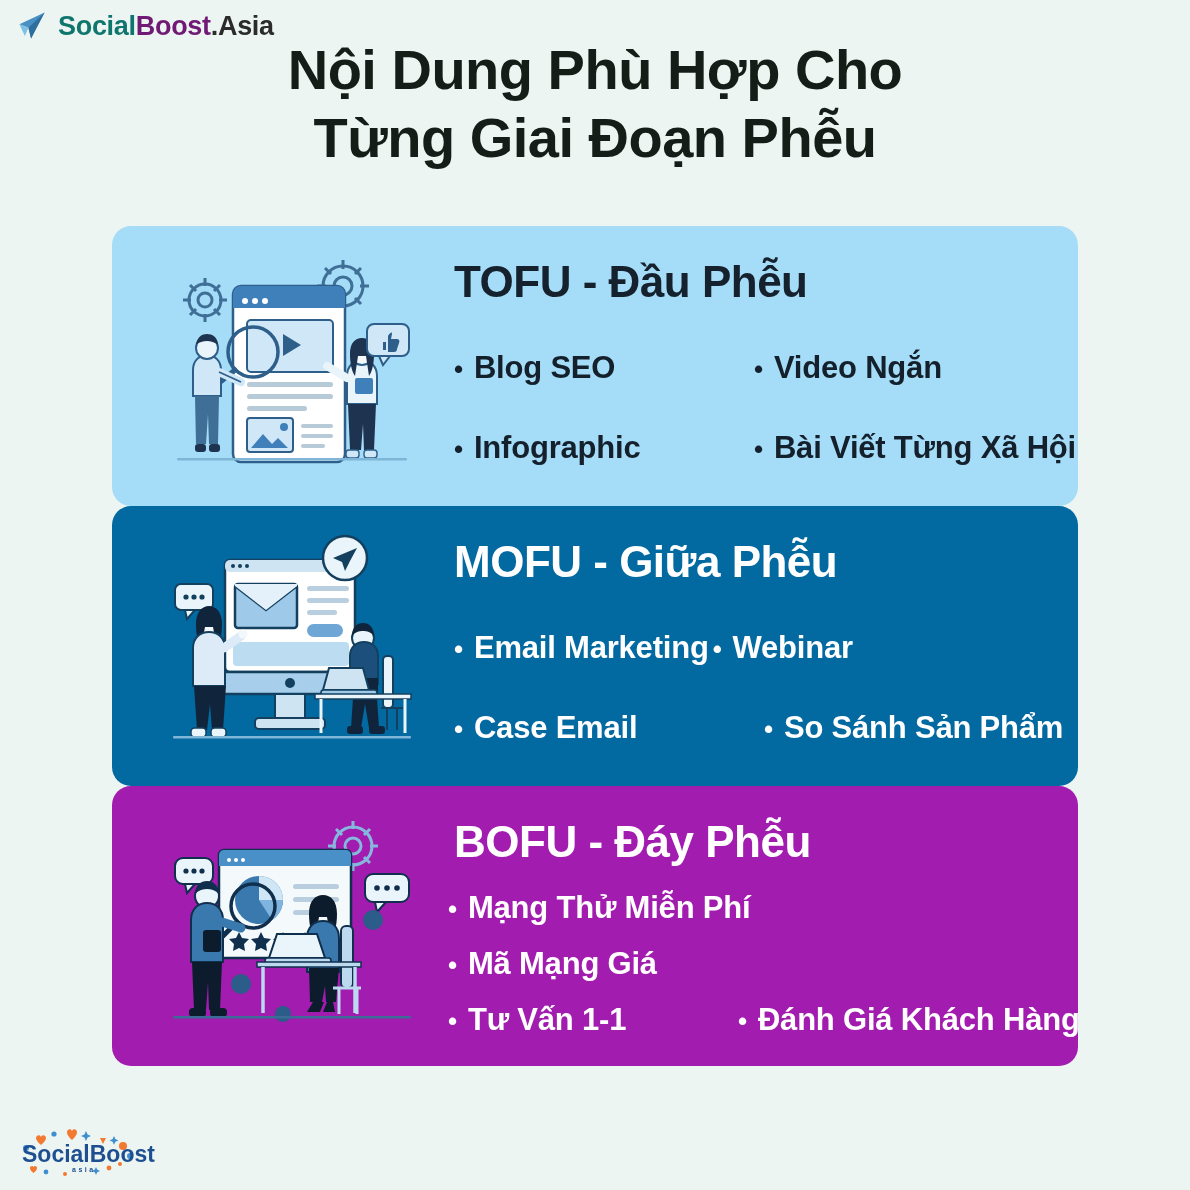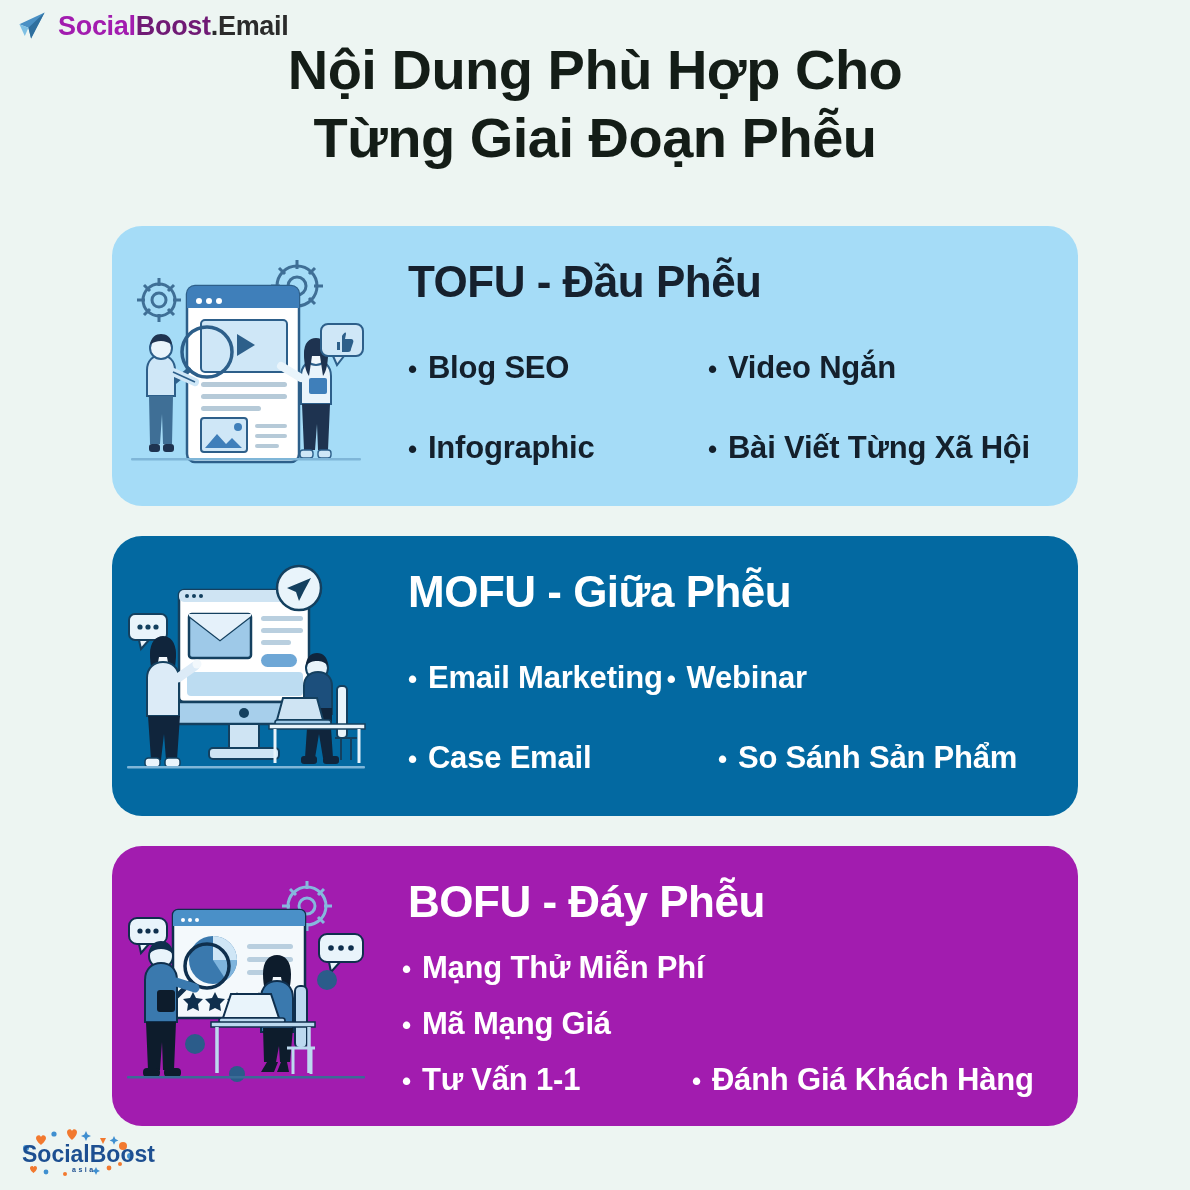--- a/index.html
+++ b/index.html
@@ -24,21 +24,21 @@
     align-items: center;
     gap: 8px;
   }
   .brand-plane { width: 36px; height: 36px; display: block; }
   .brand-text {
     font-size: 27px;
     font-weight: 700;
     letter-spacing: -0.3px;
     white-space: nowrap;
   }
-  .brand-text .s1 { color: #a21caf; }
+  .brand-text .s1 { color: #0f766e; }
   .brand-text .s2 { color: #701a75; }
   .brand-text .s3 { color: #2b2b2b; }
 
   
   .title {
     position: absolute;
     top: 36px;
     left: 0;
     width: 1190px;
     text-align: center;
@@ -52,26 +52,26 @@
 
   
   .cards {
     position: absolute;
     top: 226px;
     left: 112px;
     width: 966px;
   }
   .card {
     position: relative;
-    border-radius: 30px;
+    border-radius: 19px;
     height: 280px;
-    margin-bottom: 30px;
     display: flex;
     align-items: stretch;
     overflow: hidden;
+    padding-left: 46px;
   }
   .card.tofu  { background: #a5dcf7; }
   .card.mofu  { background: #0369a1; }
   .card.bofu  { background: #a21caf; }
 
   .card-art {
     width: 268px;
     flex: 0 0 268px;
     display: flex;
     align-items: center;
@@ -147,21 +147,21 @@
 
 <div class="brand">
   <span>
     <svg class="brand-plane" viewBox="0 0 40 40" aria-hidden="true">
       <path d="M34 5 L6 18 L16 22 L19 34 L24 24 L34 5 Z" fill="#4a90c4"></path>
       <path d="M34 5 L16 22 L19 34 L34 5 Z" fill="#2f6f9e"></path>
       <path d="M6 18 L16 22 L12 31 Z" fill="#7ec0e4"></path>
     </svg>
   </span>
   <span class="brand-text">
-    <span class="s1">Social</span><span class="s2">Boost</span><span class="s3">.Email</span>
+    <span class="s1">Social</span><span class="s2">Boost</span><span class="s3">.Asia</span>
   </span>
 </div>
 
 <div class="title">
   <span class="line">Nội Dung Phù Hợp Cho</span>
   <span class="line">Từng Giai Đoạn Phễu</span>
 </div>
 
 <div class="cards">
 

